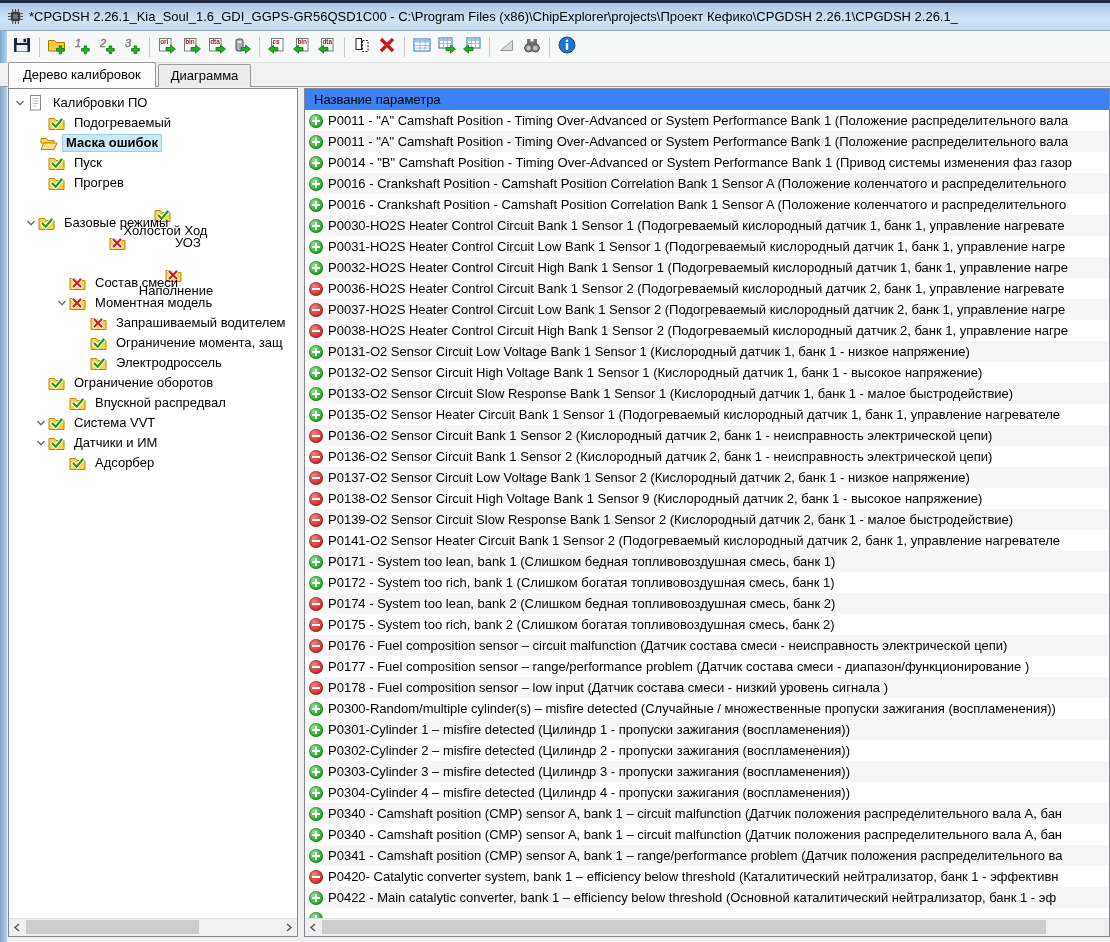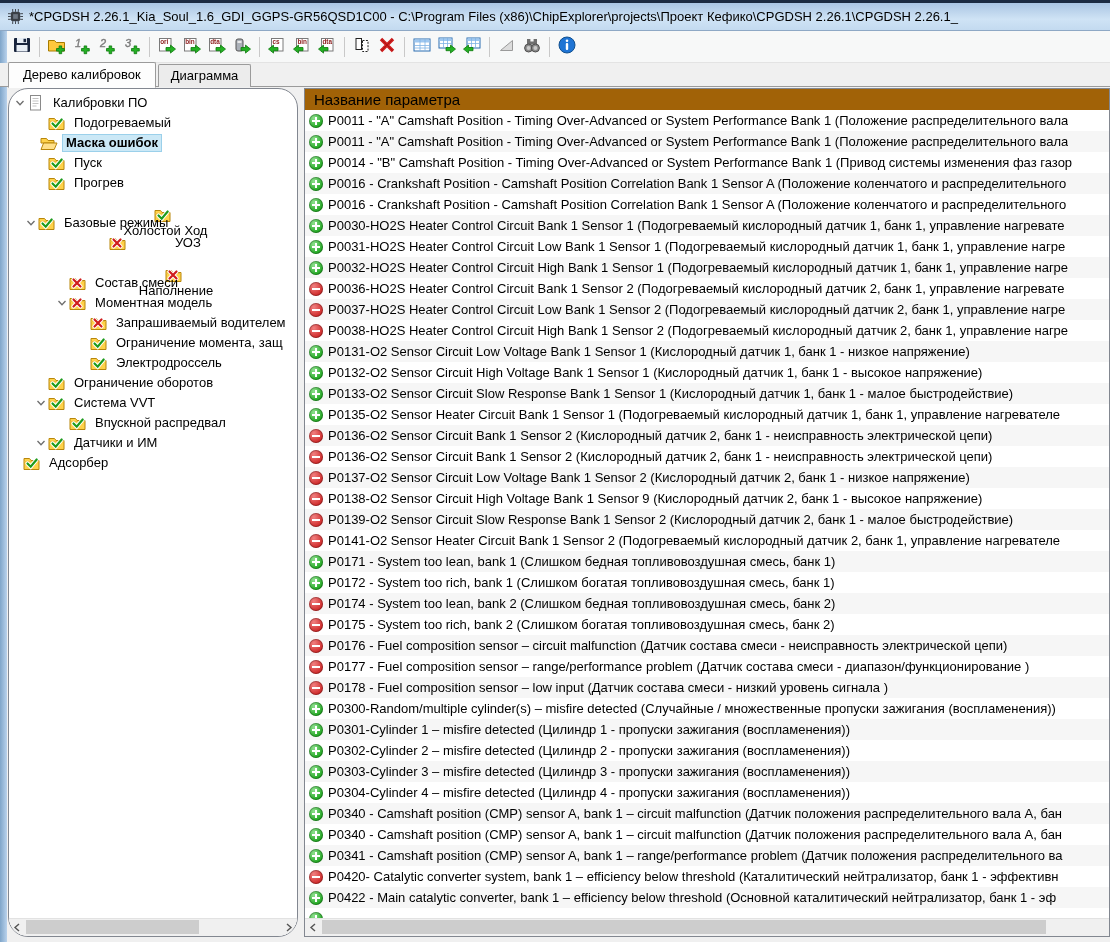--- a/index.html
+++ b/index.html
@@ -33,32 +33,32 @@
     position:relative;}
   .tabbar::after{content:"";position:absolute;left:0;right:0;bottom:0;height:1px;background:#9b9b9b;}
   .tab{position:relative;z-index:2;font-size:13px;padding:3px 12px 4px 12px;
     border:1px solid #9b9b9b;border-bottom:none;margin-right:2px;color:#000;
     background:#ececec;border-radius:2px 2px 0 0;}
   .tab.active{background:#fdfdfd;padding:4px 14px 5px 14px;margin-bottom:-1px;
     border-bottom:1px solid #fdfdfd;}
   
   .main{position:absolute;left:8px;right:0;top:88px;bottom:5px;display:flex;}
   .panel{background:#fff;border:1px solid #828790;position:relative;overflow:hidden;}
-  .tree-panel{width:288px;flex:0 0 auto;margin-right:6px;border-radius:20px;}
+  .tree-panel{width:288px;flex:0 0 auto;margin-right:6px;}
   .list-panel{flex:1 1 auto;}
   
   .tree-body{position:absolute;top:0;left:0;right:0;bottom:17px;overflow:hidden;padding-top:4px;}
   .tree-row{height:20px;display:flex;align-items:center;white-space:nowrap;font-size:13px;}
   .tree-chevron{width:14px;height:14px;flex:0 0 auto;display:flex;align-items:center;justify-content:center;}
   .tree-ico{width:18px;height:16px;flex:0 0 auto;margin-right:5px;display:flex;align-items:center;}
   .tree-label{padding:0 3px;line-height:16px;}
   .tree-row.selected .tree-label{background:#cbe8f6;outline:1px solid #9bd0ea;}
   
-  .list-header{height:21px;line-height:21px;font-size:15px;padding-left:9px;color:#000;
-    background:#a16207;white-space:nowrap;}
+  .list-header{height:21px;line-height:21px;font-size:13px;padding-left:9px;color:#000;
+    background:#3b82f6;white-space:nowrap;}
   .list-body{position:absolute;top:21px;left:0;right:0;bottom:17px;overflow:hidden;}
   .list-row{height:21px;display:flex;align-items:center;white-space:nowrap;font-size:13px;}
   .list-row.odd{background:#f6f6f6;}
   .list-row .txt{overflow:hidden;}
   .dot{width:14px;height:14px;border-radius:50%;flex:0 0 auto;margin:0 5px 0 4px;position:relative;
     box-shadow:inset 0 0 0 1px rgba(0,0,0,.25);}
   .dot.plus{background:radial-gradient(circle at 35% 30%,#8fe08f,#22a822 70%,#157815);}
   .dot.minus{background:radial-gradient(circle at 35% 30%,#f08080,#d02b2b 70%,#8f1414);}
   .dot::before{content:"";position:absolute;left:3px;top:6px;width:8px;height:2px;background:#fff;}
   .dot.plus::after{content:"";position:absolute;left:6px;top:3px;width:2px;height:8px;background:#fff;}
@@ -427,65 +427,65 @@
           <span class="tree-ico">
             <svg width="18" height="16" viewBox="0 0 18 16">
               <path d="M1 3.5h5.5l1.6 2H16v9H1z" fill="#ffd24a" stroke="#b8860b"></path>
               <path d="M1 6.5h15" stroke="#e9b93a" stroke-width=".8"></path>
               <path d="M4.5 8.5l3.2 3.2 6-7.2" fill="none" stroke="#fff" stroke-width="4.2" stroke-linecap="round"></path>
               <path d="M4.5 8.5l3.2 3.2 6-7.2" fill="none" stroke="#1d9b1d" stroke-width="2.2" stroke-linecap="round"></path>
             </svg>
           </span>
           <span class="tree-label">Ограничение оборотов</span>
         </div>
+        <div class="tree-row" style="padding-left: 46px;">
+          <span class="tree-chevron"></span>
+          <span class="tree-ico">
+            <svg width="18" height="16" viewBox="0 0 18 16">
+              <path d="M1 3.5h5.5l1.6 2H16v9H1z" fill="#ffd24a" stroke="#b8860b"></path>
+              <path d="M1 6.5h15" stroke="#e9b93a" stroke-width=".8"></path>
+              <path d="M4.5 8.5l3.2 3.2 6-7.2" fill="none" stroke="#fff" stroke-width="4.2" stroke-linecap="round"></path>
+              <path d="M4.5 8.5l3.2 3.2 6-7.2" fill="none" stroke="#1d9b1d" stroke-width="2.2" stroke-linecap="round"></path>
+            </svg>
+          </span>
+          <span class="tree-label">Впускной распредвал</span>
+        </div>
         <div class="tree-row" style="padding-left: 25px;">
           <span class="tree-chevron">
             <svg width="10" height="10">
               <path d="M1.5 3 L5 6.8 L8.5 3" fill="none" stroke="#6e6e6e" stroke-width="1.3"></path>
             </svg>
           </span>
           <span class="tree-ico">
             <svg width="18" height="16" viewBox="0 0 18 16">
               <path d="M1 3.5h5.5l1.6 2H16v9H1z" fill="#ffd24a" stroke="#b8860b"></path>
               <path d="M1 6.5h15" stroke="#e9b93a" stroke-width=".8"></path>
               <path d="M4.5 8.5l3.2 3.2 6-7.2" fill="none" stroke="#fff" stroke-width="4.2" stroke-linecap="round"></path>
               <path d="M4.5 8.5l3.2 3.2 6-7.2" fill="none" stroke="#1d9b1d" stroke-width="2.2" stroke-linecap="round"></path>
             </svg>
           </span>
           <span class="tree-label">Система VVT</span>
         </div>
-        <div class="tree-row" style="padding-left: 46px;">
-          <span class="tree-chevron"></span>
-          <span class="tree-ico">
-            <svg width="18" height="16" viewBox="0 0 18 16">
-              <path d="M1 3.5h5.5l1.6 2H16v9H1z" fill="#ffd24a" stroke="#b8860b"></path>
-              <path d="M1 6.5h15" stroke="#e9b93a" stroke-width=".8"></path>
-              <path d="M4.5 8.5l3.2 3.2 6-7.2" fill="none" stroke="#fff" stroke-width="4.2" stroke-linecap="round"></path>
-              <path d="M4.5 8.5l3.2 3.2 6-7.2" fill="none" stroke="#1d9b1d" stroke-width="2.2" stroke-linecap="round"></path>
-            </svg>
-          </span>
-          <span class="tree-label">Впускной распредвал</span>
-        </div>
         <div class="tree-row" style="padding-left: 25px;">
           <span class="tree-chevron">
             <svg width="10" height="10">
               <path d="M1.5 3 L5 6.8 L8.5 3" fill="none" stroke="#6e6e6e" stroke-width="1.3"></path>
             </svg>
           </span>
           <span class="tree-ico">
             <svg width="18" height="16" viewBox="0 0 18 16">
               <path d="M1 3.5h5.5l1.6 2H16v9H1z" fill="#ffd24a" stroke="#b8860b"></path>
               <path d="M1 6.5h15" stroke="#e9b93a" stroke-width=".8"></path>
               <path d="M4.5 8.5l3.2 3.2 6-7.2" fill="none" stroke="#fff" stroke-width="4.2" stroke-linecap="round"></path>
               <path d="M4.5 8.5l3.2 3.2 6-7.2" fill="none" stroke="#1d9b1d" stroke-width="2.2" stroke-linecap="round"></path>
             </svg>
           </span>
           <span class="tree-label">Датчики и ИМ</span>
         </div>
-        <div class="tree-row" style="">
+        <div class="tree-row" style="padding-left: 46px;">
           <span class="tree-chevron"></span>
           <span class="tree-ico">
             <svg width="18" height="16" viewBox="0 0 18 16">
               <path d="M1 3.5h5.5l1.6 2H16v9H1z" fill="#ffd24a" stroke="#b8860b"></path>
               <path d="M1 6.5h15" stroke="#e9b93a" stroke-width=".8"></path>
               <path d="M4.5 8.5l3.2 3.2 6-7.2" fill="none" stroke="#fff" stroke-width="4.2" stroke-linecap="round"></path>
               <path d="M4.5 8.5l3.2 3.2 6-7.2" fill="none" stroke="#1d9b1d" stroke-width="2.2" stroke-linecap="round"></path>
             </svg>
           </span>
           <span class="tree-label">Адсорбер</span>

